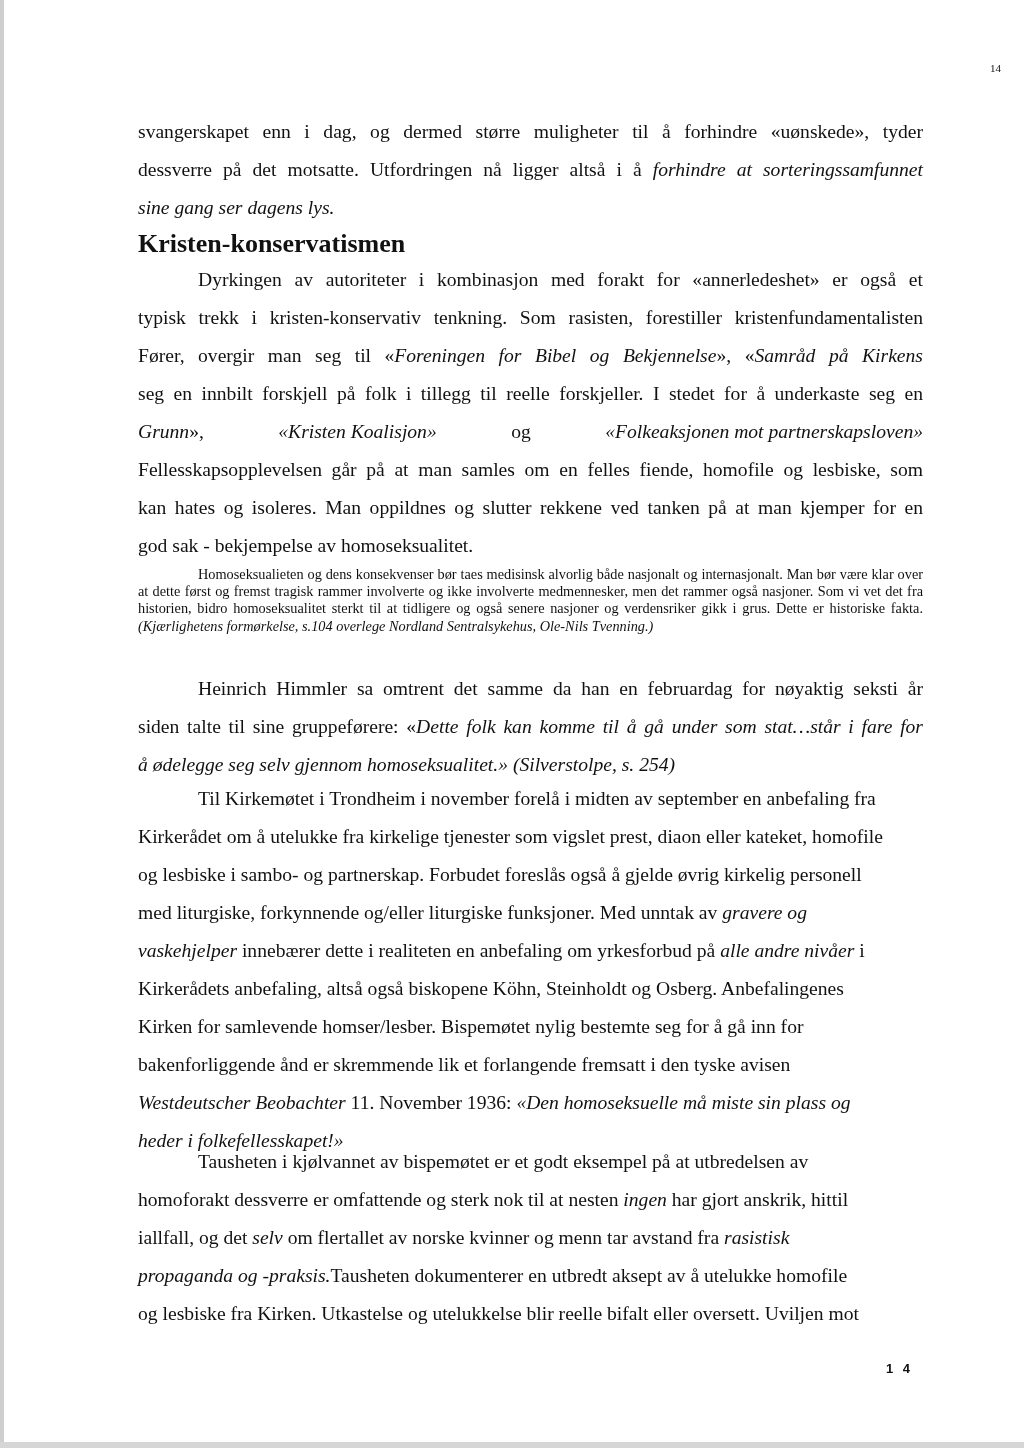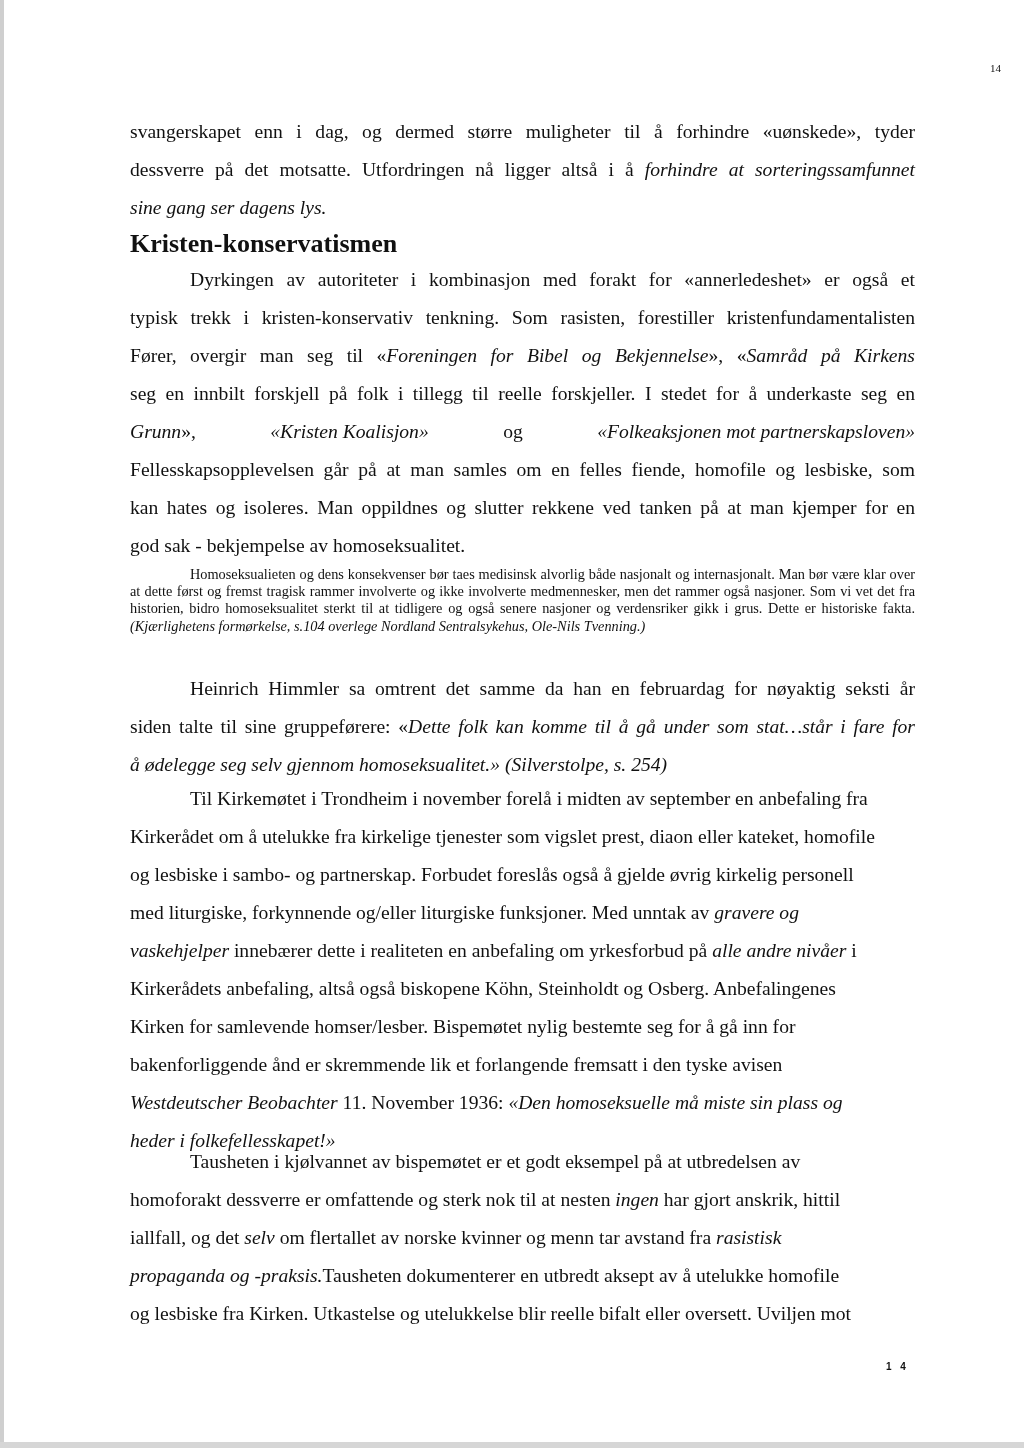--- a/index.html
+++ b/index.html
@@ -3,22 +3,22 @@
 <meta charset="utf-8">
 <style>
   html, body { margin: 0; padding: 0; }
   body {
     width: 1024px; height: 1448px; background: #ffffff; position: relative; overflow: hidden;
     font-family: "Liberation Serif", serif; color: #111;
   }
   .left-edge { position: absolute; left: 0; top: 0; width: 4px; height: 1448px; background: #cfcfcf; }
   .bottom-edge { position: absolute; left: 0; bottom: 0; width: 1024px; height: 6px; background: #d6d6d6; }
   .page-number { position: absolute; top: 62px; left: 990px; font-size: 11px; }
-  .footer-number { position: absolute; top: 1361px; left: 886px; font-family: "Liberation Sans", sans-serif; font-weight: bold; font-size: 10px; letter-spacing: 3px; }
-  .content { position: absolute; left: 130px; width: 785px; }
+  .footer-number { position: absolute; top: 1361px; left: 886px; font-family: "Liberation Sans", sans-serif; font-weight: bold; font-size: 13px; letter-spacing: 3px; }
+  .content { position: absolute; left: 138px; width: 785px; }
   .p { font-size: 19.6px; line-height: 38px; margin: 0; text-align: justify; text-align-last: auto; }
   .indent { text-indent: 60px; }
   .heading { font-weight: bold; font-size: 26px; line-height: 38px; margin: 0; }
   .quote { font-size: 14.3px; line-height: 17.2px; text-align: justify; margin: 0; }
   i { font-style: italic; }
   .line { display: block; white-space: nowrap; }
   .just { display: block; text-align: justify; text-align-last: justify; }
 </style>
 </head>
 <body>

